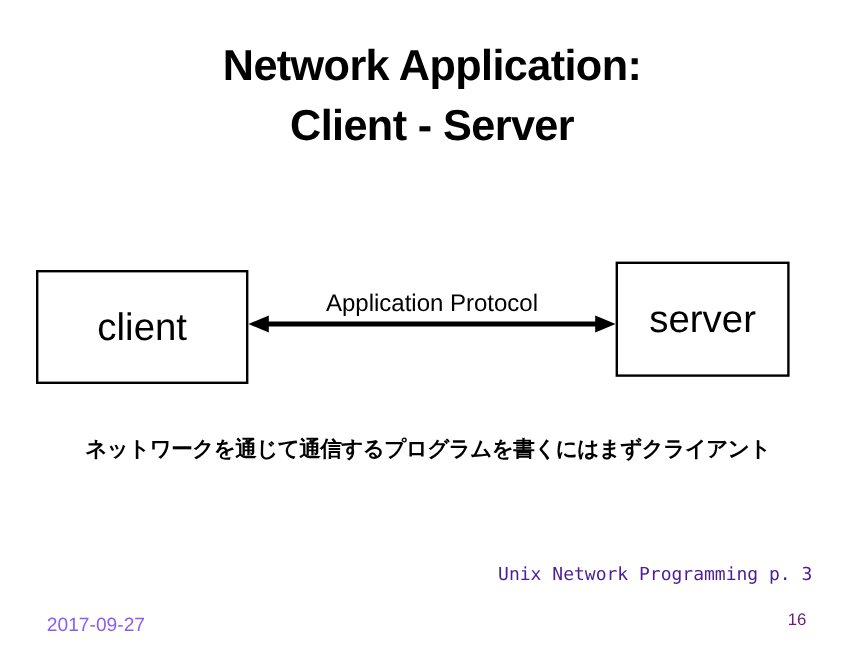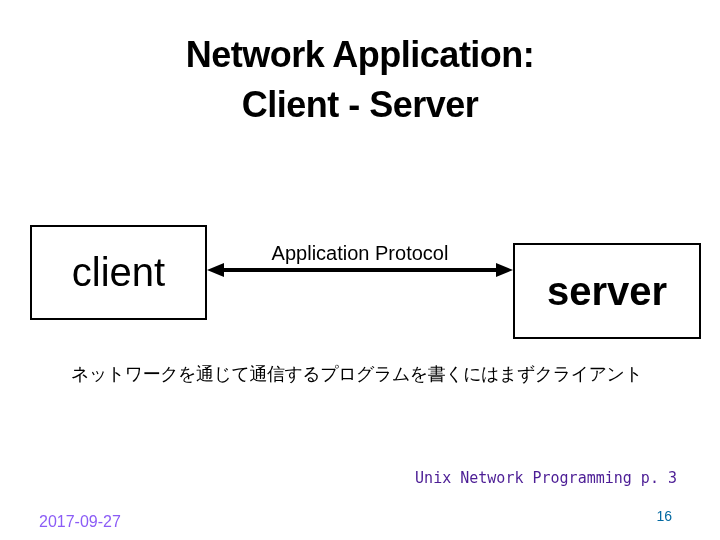--- a/index.html
+++ b/index.html
@@ -30,36 +30,35 @@
     margin-top: 16px;
   }
   .box {
     position: absolute;
     box-sizing: border-box;
     border: 2px solid #000000;
     background: #ffffff;
     display: flex;
     align-items: center;
     justify-content: center;
-    font-size: 40px;
+    font-size: 32px;
     font-weight: normal;
     color: #000000;
   }
   .box.client {
     left: 30px;
     top: 225px;
     width: 177px;
     height: 95px;
   }
   .box.server {
     left: 513px;
-    top: 243px;
-    width: 188px;
+    top: 218px;
+    width: 145px;
     height: 96px;
-    font-weight: bold;
   }
   .arrow-label {
     position: absolute;
     left: 207px;
     width: 306px;
     top: 242px;
     text-align: center;
     font-size: 20px;
     color: #000000;
     white-space: nowrap;
@@ -67,21 +66,21 @@
   .arrow-svg {
     position: absolute;
     left: 207px;
     top: 258px;
   }
   .jp-text {
     position: absolute;
     left: 71px;
     top: 362px;
     font-size: 18px;
-    font-weight: normal;
+    font-weight: bold;
     line-height: 25px;
     letter-spacing: -0.5px;
     color: #000000;
     font-family: "Liberation Sans", sans-serif;
     white-space: nowrap;
   }
   .reference {
     position: absolute;
     right: 43px;
     top: 469px;
@@ -95,21 +94,21 @@
     left: 39px;
     top: 513px;
     font-size: 16px;
     color: #8b5cf6;
   }
   .slide-number {
     position: absolute;
     right: 48px;
     top: 508px;
     font-size: 14px;
-    color: #0369a1;
+    color: #701a75;
   }
 </style>
 </head>
 <body>
 
 <div class="slide">
 
   <div class="title">
     <div>Network Application:</div>
     <div>Client - Server</div>

